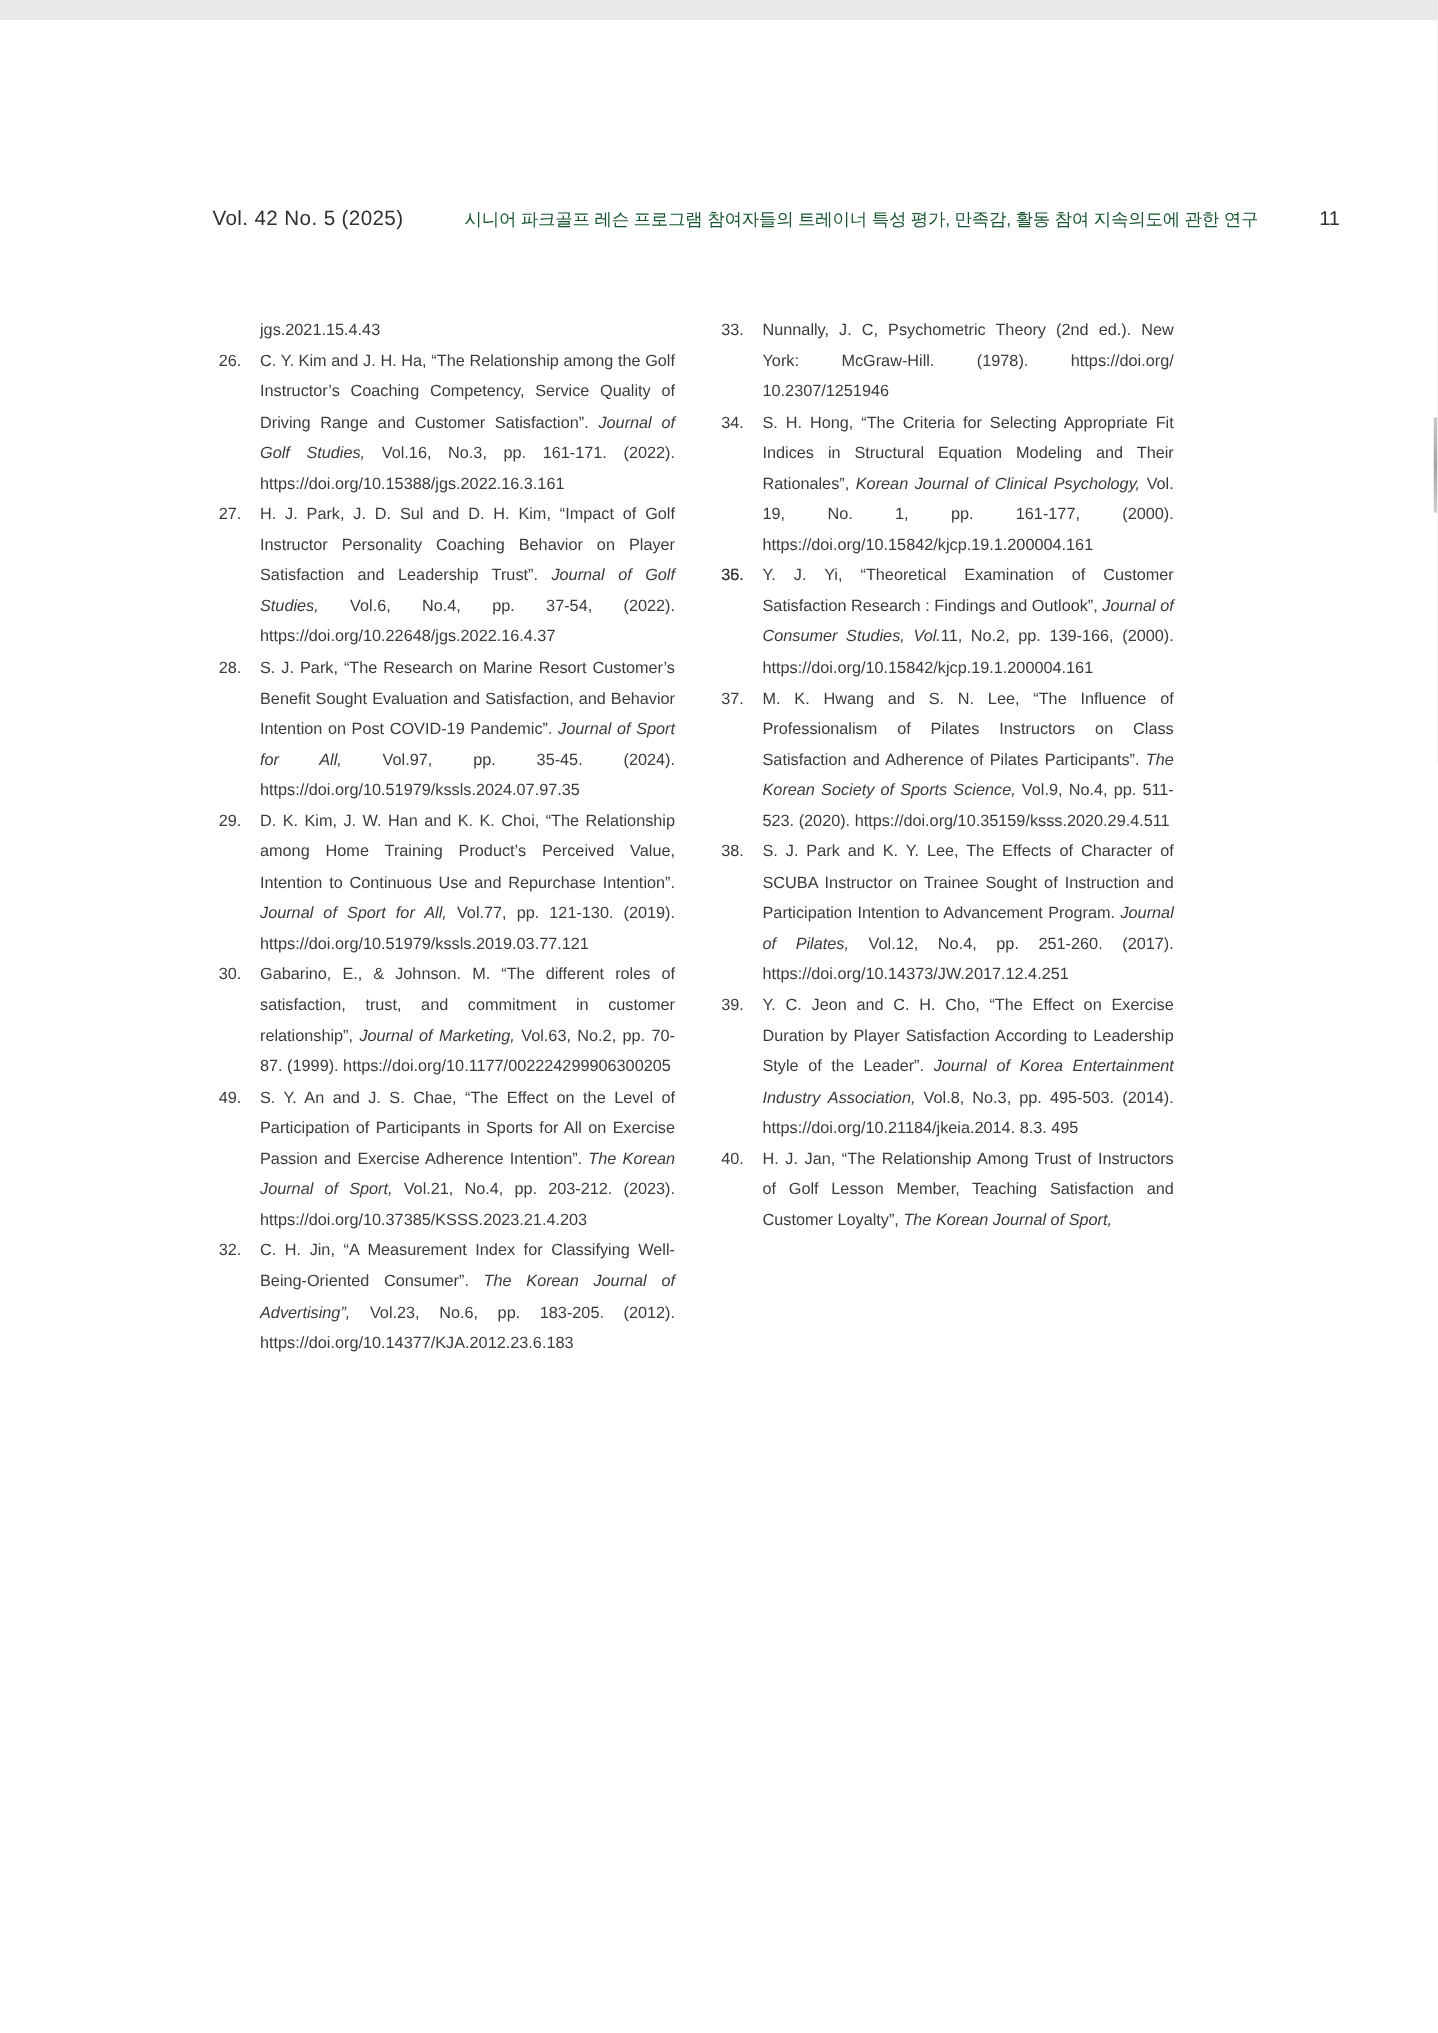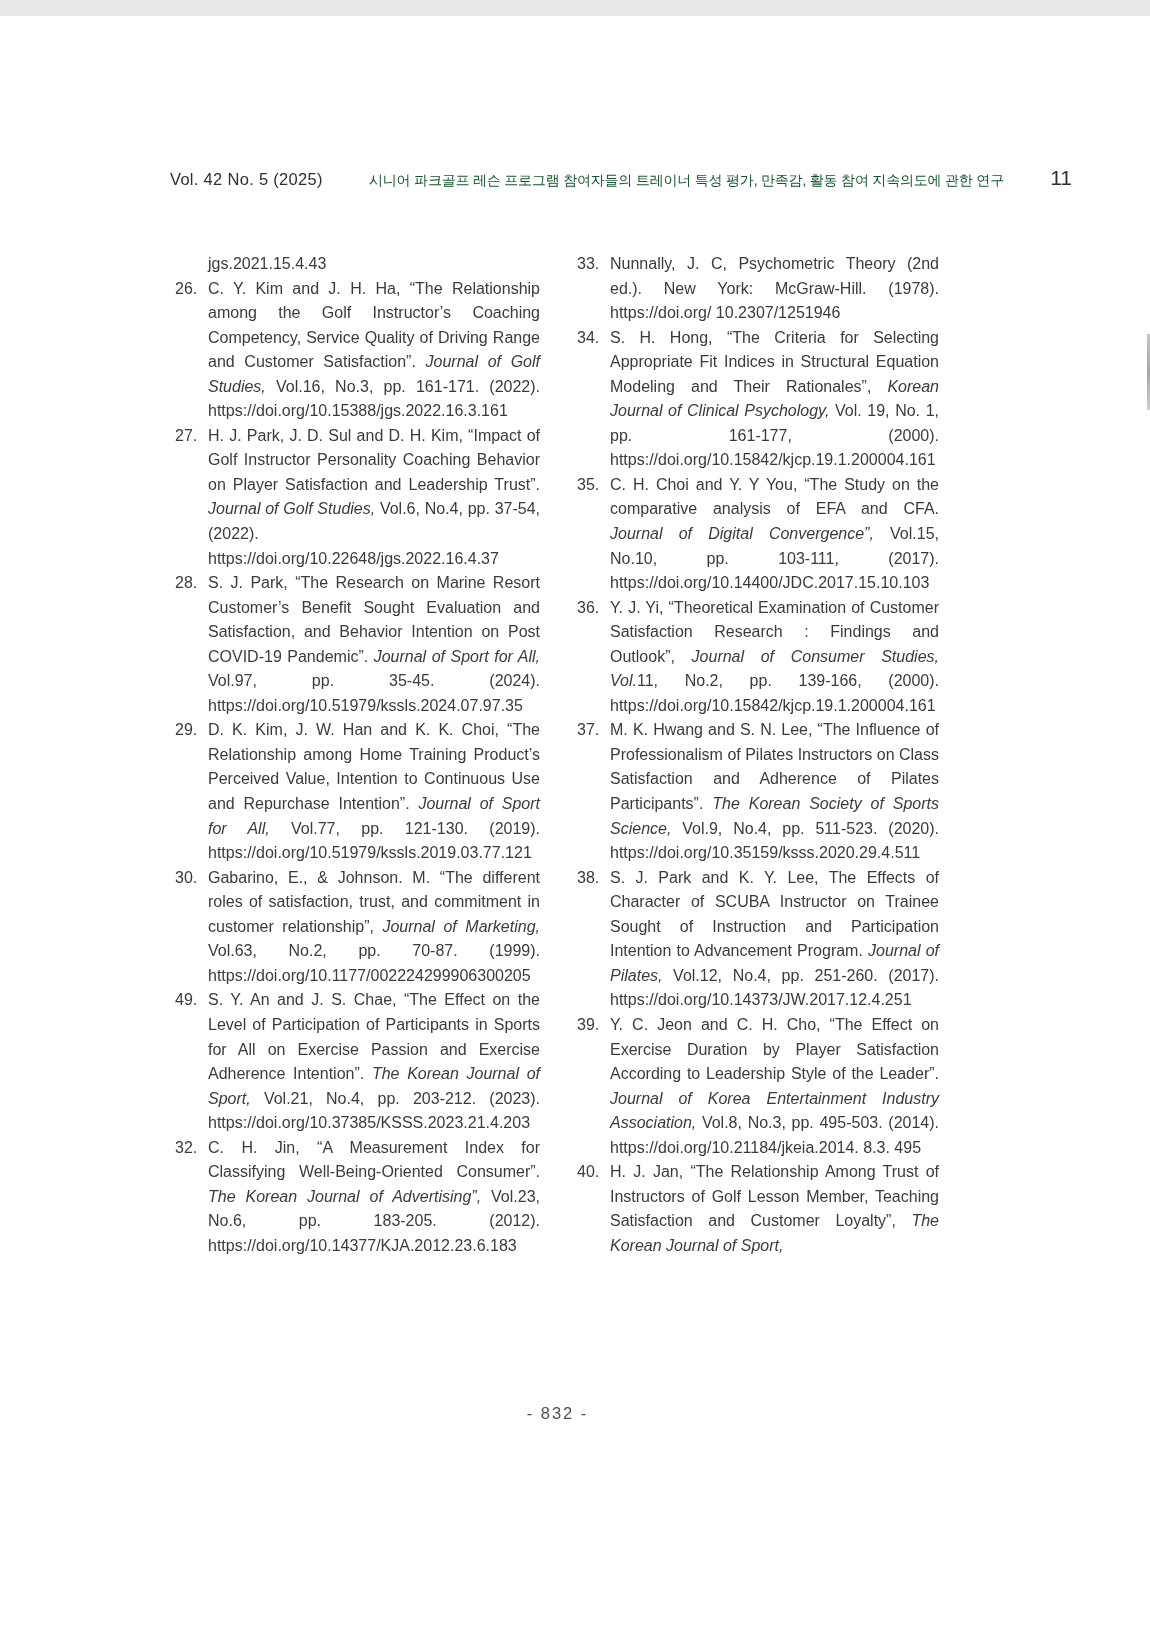--- a/index.html
+++ b/index.html
@@ -11,24 +11,24 @@
     color:#3b3b3b;
     overflow:hidden;
     margin:16px auto;
   }
   .header-row{
     position:absolute;left:170px;top:150px;width:902px;
     display:flex;justify-content:space-between;align-items:baseline;
   }
   .header-vol{font-size:16.5px;color:#2f2f2f;letter-spacing:.3px;white-space:nowrap;}
   .header-title{font-size:14px;color:#14532d;white-space:nowrap;letter-spacing:-.2px;}
-  .header-pagenum{font-size:21px;color:#2f2f2f;white-space:nowrap;}
+  .header-pagenum{font-size:16px;color:#2f2f2f;white-space:nowrap;}
   .col{
     position:absolute;top:236px;
-    font-size:16px;line-height:24.55px;
+    font-size:13px;line-height:24.55px;
     text-align:justify;
   }
   .col-left{left:175px;width:365px;}
   .col-right{left:577px;width:362px;}
   .ref{position:relative;padding-left:33px;}
   .ref-num{position:absolute;left:0;top:0;width:30px;}
   .it{font-style:italic;}
   .footer{
     position:absolute;left:175px;top:1388px;width:765px;
     text-align:center;font-size:16.5px;color:#4d4d4d;letter-spacing:2px;
@@ -64,29 +64,28 @@
       <div class="ref"><span class="ref-num">27.</span><span><span>H. J. Park, J. D. Sul and D. H. Kim, “Impact of Golf Instructor Personality Coaching Behavior on Player Satisfaction and Leadership Trust”. </span><span class="it">Journal of Golf Studies,</span><span> Vol.6, No.4, pp. 37-54, (2022). https://doi.org/10.22648/jgs.2022.16.4.37</span></span></div>
       <div class="ref"><span class="ref-num">28.</span><span><span>S. J. Park, “The Research on Marine Resort Customer’s Benefit Sought Evaluation and Satisfaction, and Behavior Intention on Post COVID-19 Pandemic”. </span><span class="it">Journal of Sport for All,</span><span> Vol.97, pp. 35-45. (2024). https://doi.org/10.51979/kssls.2024.07.97.35</span></span></div>
       <div class="ref"><span class="ref-num">29.</span><span><span>D. K. Kim, J. W. Han and K. K. Choi, “The Relationship among Home Training Product’s Perceived Value, Intention to Continuous Use and Repurchase Intention”. </span><span class="it">Journal of Sport for All,</span><span> Vol.77, pp. 121-130. (2019). https://doi.org/10.51979/kssls.2019.03.77.121</span></span></div>
       <div class="ref"><span class="ref-num">30.</span><span><span>Gabarino, E., &amp; Johnson. M. “The different roles of satisfaction, trust, and commitment in customer relationship”, </span><span class="it">Journal of Marketing,</span><span> Vol.63, No.2, pp. 70-87. (1999). https://doi.org/10.1177/002224299906300205</span></span></div>
       <div class="ref"><span class="ref-num">49.</span><span><span>S. Y. An and J. S. Chae, “The Effect on the Level of Participation of Participants in Sports for All on Exercise Passion and Exercise Adherence Intention”. </span><span class="it">The Korean Journal of Sport,</span><span> Vol.21, No.4, pp. 203-212. (2023). https://doi.org/10.37385/KSSS.2023.21.4.203</span></span></div>
       <div class="ref"><span class="ref-num">32.</span><span><span>C. H. Jin, “A Measurement Index for Classifying Well-Being-Oriented Consumer”. </span><span class="it">The Korean Journal of Advertising”,</span><span> Vol.23, No.6, pp. 183-205. (2012). https://doi.org/10.14377/KJA.2012.23.6.183</span></span></div>
     </div>
   <div class="col col-right">
       <div class="ref"><span class="ref-num">33.</span><span><span>Nunnally, J. C, Psychometric Theory (2nd ed.). New York: McGraw-Hill. (1978). https://doi.org/ 10.2307/1251946</span></span></div>
       <div class="ref"><span class="ref-num">34.</span><span><span>S. H. Hong, “The Criteria for Selecting Appropriate Fit Indices in Structural Equation Modeling and Their Rationales”, </span><span class="it">Korean Journal of Clinical Psychology,</span><span> Vol. 19, No. 1, pp. 161-177, (2000). https://doi.org/10.15842/kjcp.19.1.200004.161</span></span></div>
-      <div class="ref"><span class="ref-num">35.</span><span><span>C. H. Choi and Y. Y You, “The Study on the comparative analysis of EFA and CFA. </span><span class="it">Journal of Digital Convergence”,</span><span> Vol.15, No.10, pp. 103-111, (2017). https://doi.org/10.14400/JDC.2017.15.10.103</span></span></div>
+      <div class="ref"><span class="ref-num">35.</span></div>
       <div class="ref"><span class="ref-num">36.</span><span><span>Y. J. Yi, “Theoretical Examination of Customer Satisfaction Research : Findings and Outlook”, </span><span class="it">Journal of Consumer Studies, Vol.</span><span>11, No.2, pp. 139-166, (2000). https://doi.org/10.15842/kjcp.19.1.200004.161</span></span></div>
       <div class="ref"><span class="ref-num">37.</span><span><span>M. K. Hwang and S. N. Lee, “The Influence of Professionalism of Pilates Instructors on Class Satisfaction and Adherence of Pilates Participants”. </span><span class="it">The Korean Society of Sports Science,</span><span> Vol.9, No.4, pp. 511-523. (2020). https://doi.org/10.35159/ksss.2020.29.4.511</span></span></div>
       <div class="ref"><span class="ref-num">38.</span><span><span>S. J. Park and K. Y. Lee, The Effects of Character of SCUBA Instructor on Trainee Sought of Instruction and Participation Intention to Advancement Program. </span><span class="it">Journal of Pilates,</span><span> Vol.12, No.4, pp. 251-260. (2017). https://doi.org/10.14373/JW.2017.12.4.251</span></span></div>
       <div class="ref"><span class="ref-num">39.</span><span><span>Y. C. Jeon and C. H. Cho, “The Effect on Exercise Duration by Player Satisfaction According to Leadership Style of the Leader”. </span><span class="it">Journal of Korea Entertainment Industry Association,</span><span> Vol.8, No.3, pp. 495-503. (2014). https://doi.org/10.21184/jkeia.2014. 8.3. 495</span></span></div>
       <div class="ref"><span class="ref-num">40.</span><span><span>H. J. Jan, “The Relationship Among Trust of Instructors of Golf Lesson Member, Teaching Satisfaction and Customer Loyalty”, </span><span class="it">The Korean Journal of Sport,</span></span></div>
     </div>
 
-  <div class="footer">- 832 -</div>
 
   <div class="edge-line"></div>
   <div class="bleed b1"></div>
   <div class="bleed b2"></div>
   <div class="bleed b3"></div>
   <div class="bleed b4"></div>
   <div class="bleed b5"></div>
   <div class="bleed b6"></div>
   <div class="bleed b7"></div>
 

